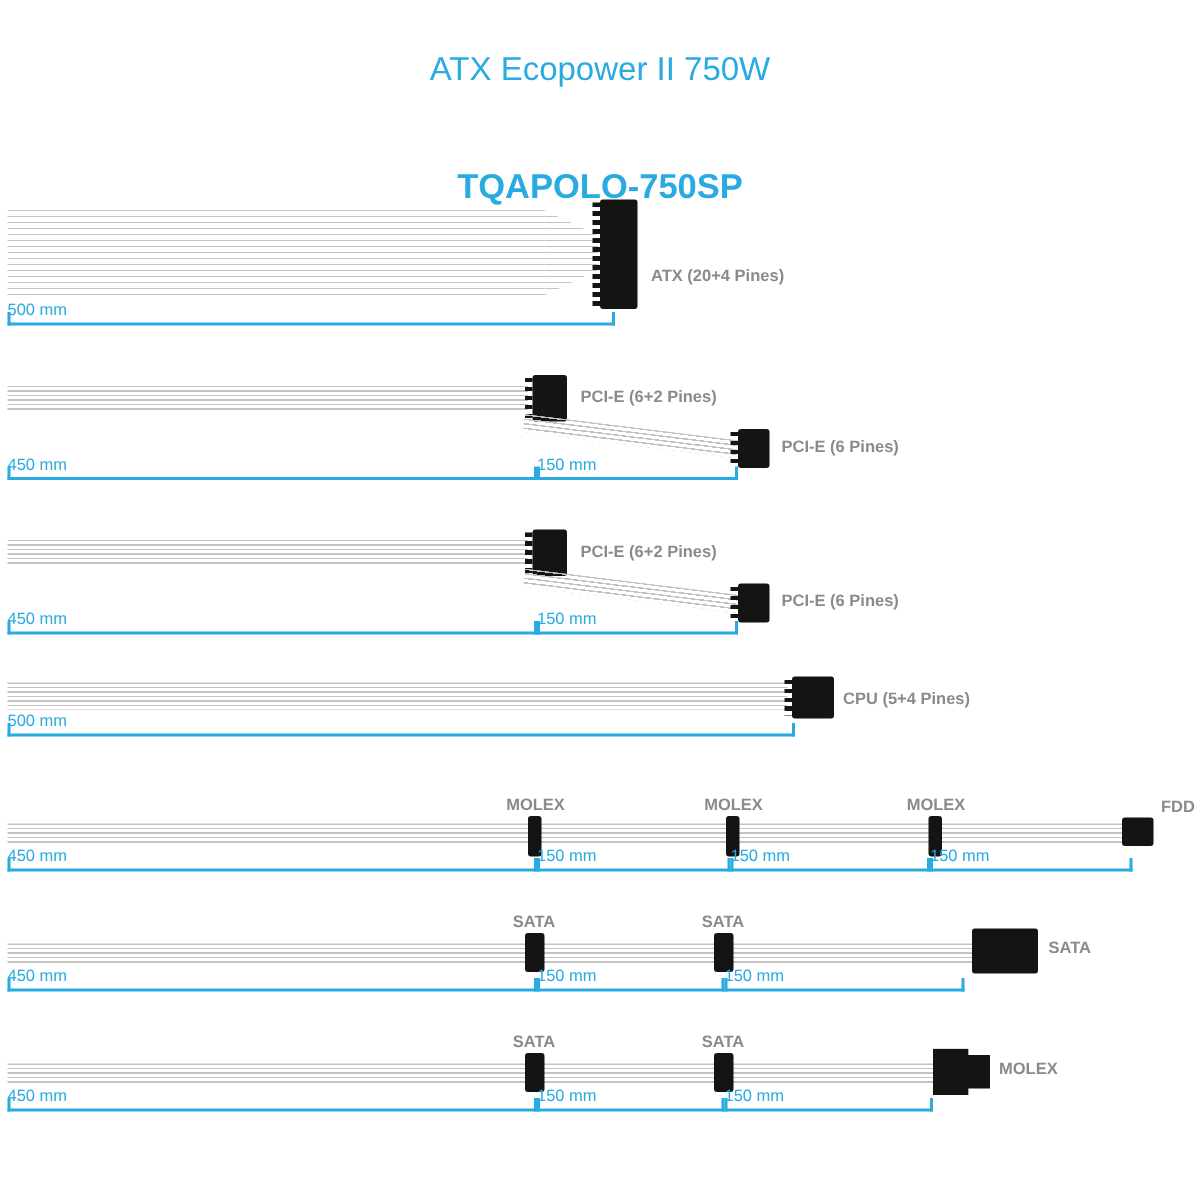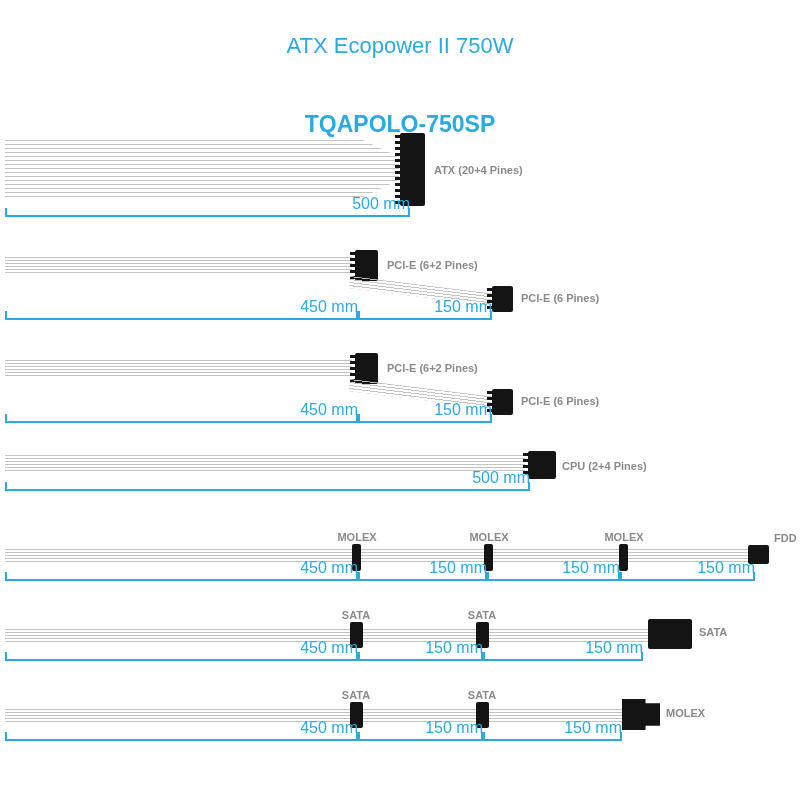--- a/index.html
+++ b/index.html
@@ -26,36 +26,36 @@
   
   .clabel{position:absolute;font-size:11px;font-weight:bold;color:var(--label,#8a8a8a);white-space:nowrap;}
   .clabel.center{width:64px;text-align:center;}
 
   
   .measure{position:absolute;height:14px;border-bottom:2px solid var(--accent,#29abe2);}
   .measure::before,.measure::after{content:"";position:absolute;bottom:-2px;width:2px;height:9px;
           background:var(--accent,#29abe2);}
   .measure::before{left:0;}
   .measure::after{right:0;}
-  .mlabel{position:absolute;left:0;bottom:2px;width:100%;text-align:right;
-          font-size:16px;color:var(--accent,#29abe2);}
+  .mlabel{position:absolute;left:0;bottom:2px;width:100%;text-align:left;
+          font-size:11px;color:var(--accent,#29abe2);}
 </style>
 </head>
 <body>
 
 <div class="canvas">
 
   <div class="title">ATX Ecopower II 750W</div>
   <div class="subtitle">TQAPOLO-750SP</div>
 
   <div>
     <div class="ribbon wide" style="left:5px;top:140px;width:358px;height:57px"></div>
     <div class="ribbon wide fan" style="left:363px;top:140px;width:36px;height:57px"></div>
     <div class="connector teeth-left" style="left:400px;top:133px;width:25px;height:73px"></div>
-    <div class="clabel" style="left:434px;top:164px">ATX (20+4 Pines)</div>
+    <div class="clabel" style="left:434px;top:178px">ATX (20+4 Pines)</div>
     <div class="measure" style="left:5px;top:201px;width:405px">
       <span class="mlabel">500 mm</span>
     </div>
   </div>
 
   <div>
     <div class="ribbon" style="left:5px;top:257px;width:347px;height:17px"></div>
     <div class="connector teeth-left" style="left:355px;top:250px;width:23px;height:31px"></div>
     <div class="clabel" style="left:387px;top:259px">PCI-E (6+2 Pines)</div>
     <div class="ribbon tilt" style="left:350px;top:276px;width:143px;height:12px"></div>
@@ -80,21 +80,21 @@
       <span class="mlabel">450 mm</span>
     </div>
     <div class="measure" style="left:358px;top:407px;width:134px">
       <span class="mlabel">150 mm</span>
     </div>
   </div>
 
   <div>
     <div class="ribbon" style="left:5px;top:455px;width:520px;height:18px"></div>
     <div class="connector teeth-left" style="left:528px;top:451px;width:28px;height:28px"></div>
-    <div class="clabel" style="left:562px;top:460px">CPU (2+4 Pines)</div>
+    <div class="clabel" style="left:562px;top:460px">CPU (5+4 Pines)</div>
     <div class="measure" style="left:5px;top:475px;width:525px">
       <span class="mlabel">500 mm</span>
     </div>
   </div>
 
   <div>
     <div class="ribbon" style="left:5px;top:549px;width:743px;height:13px"></div>
     <div class="connector" style="left:352px;top:544px;width:9px;height:27px"></div>
     <div class="connector" style="left:484px;top:544px;width:9px;height:27px"></div>
     <div class="connector" style="left:619px;top:544px;width:9px;height:27px"></div>

